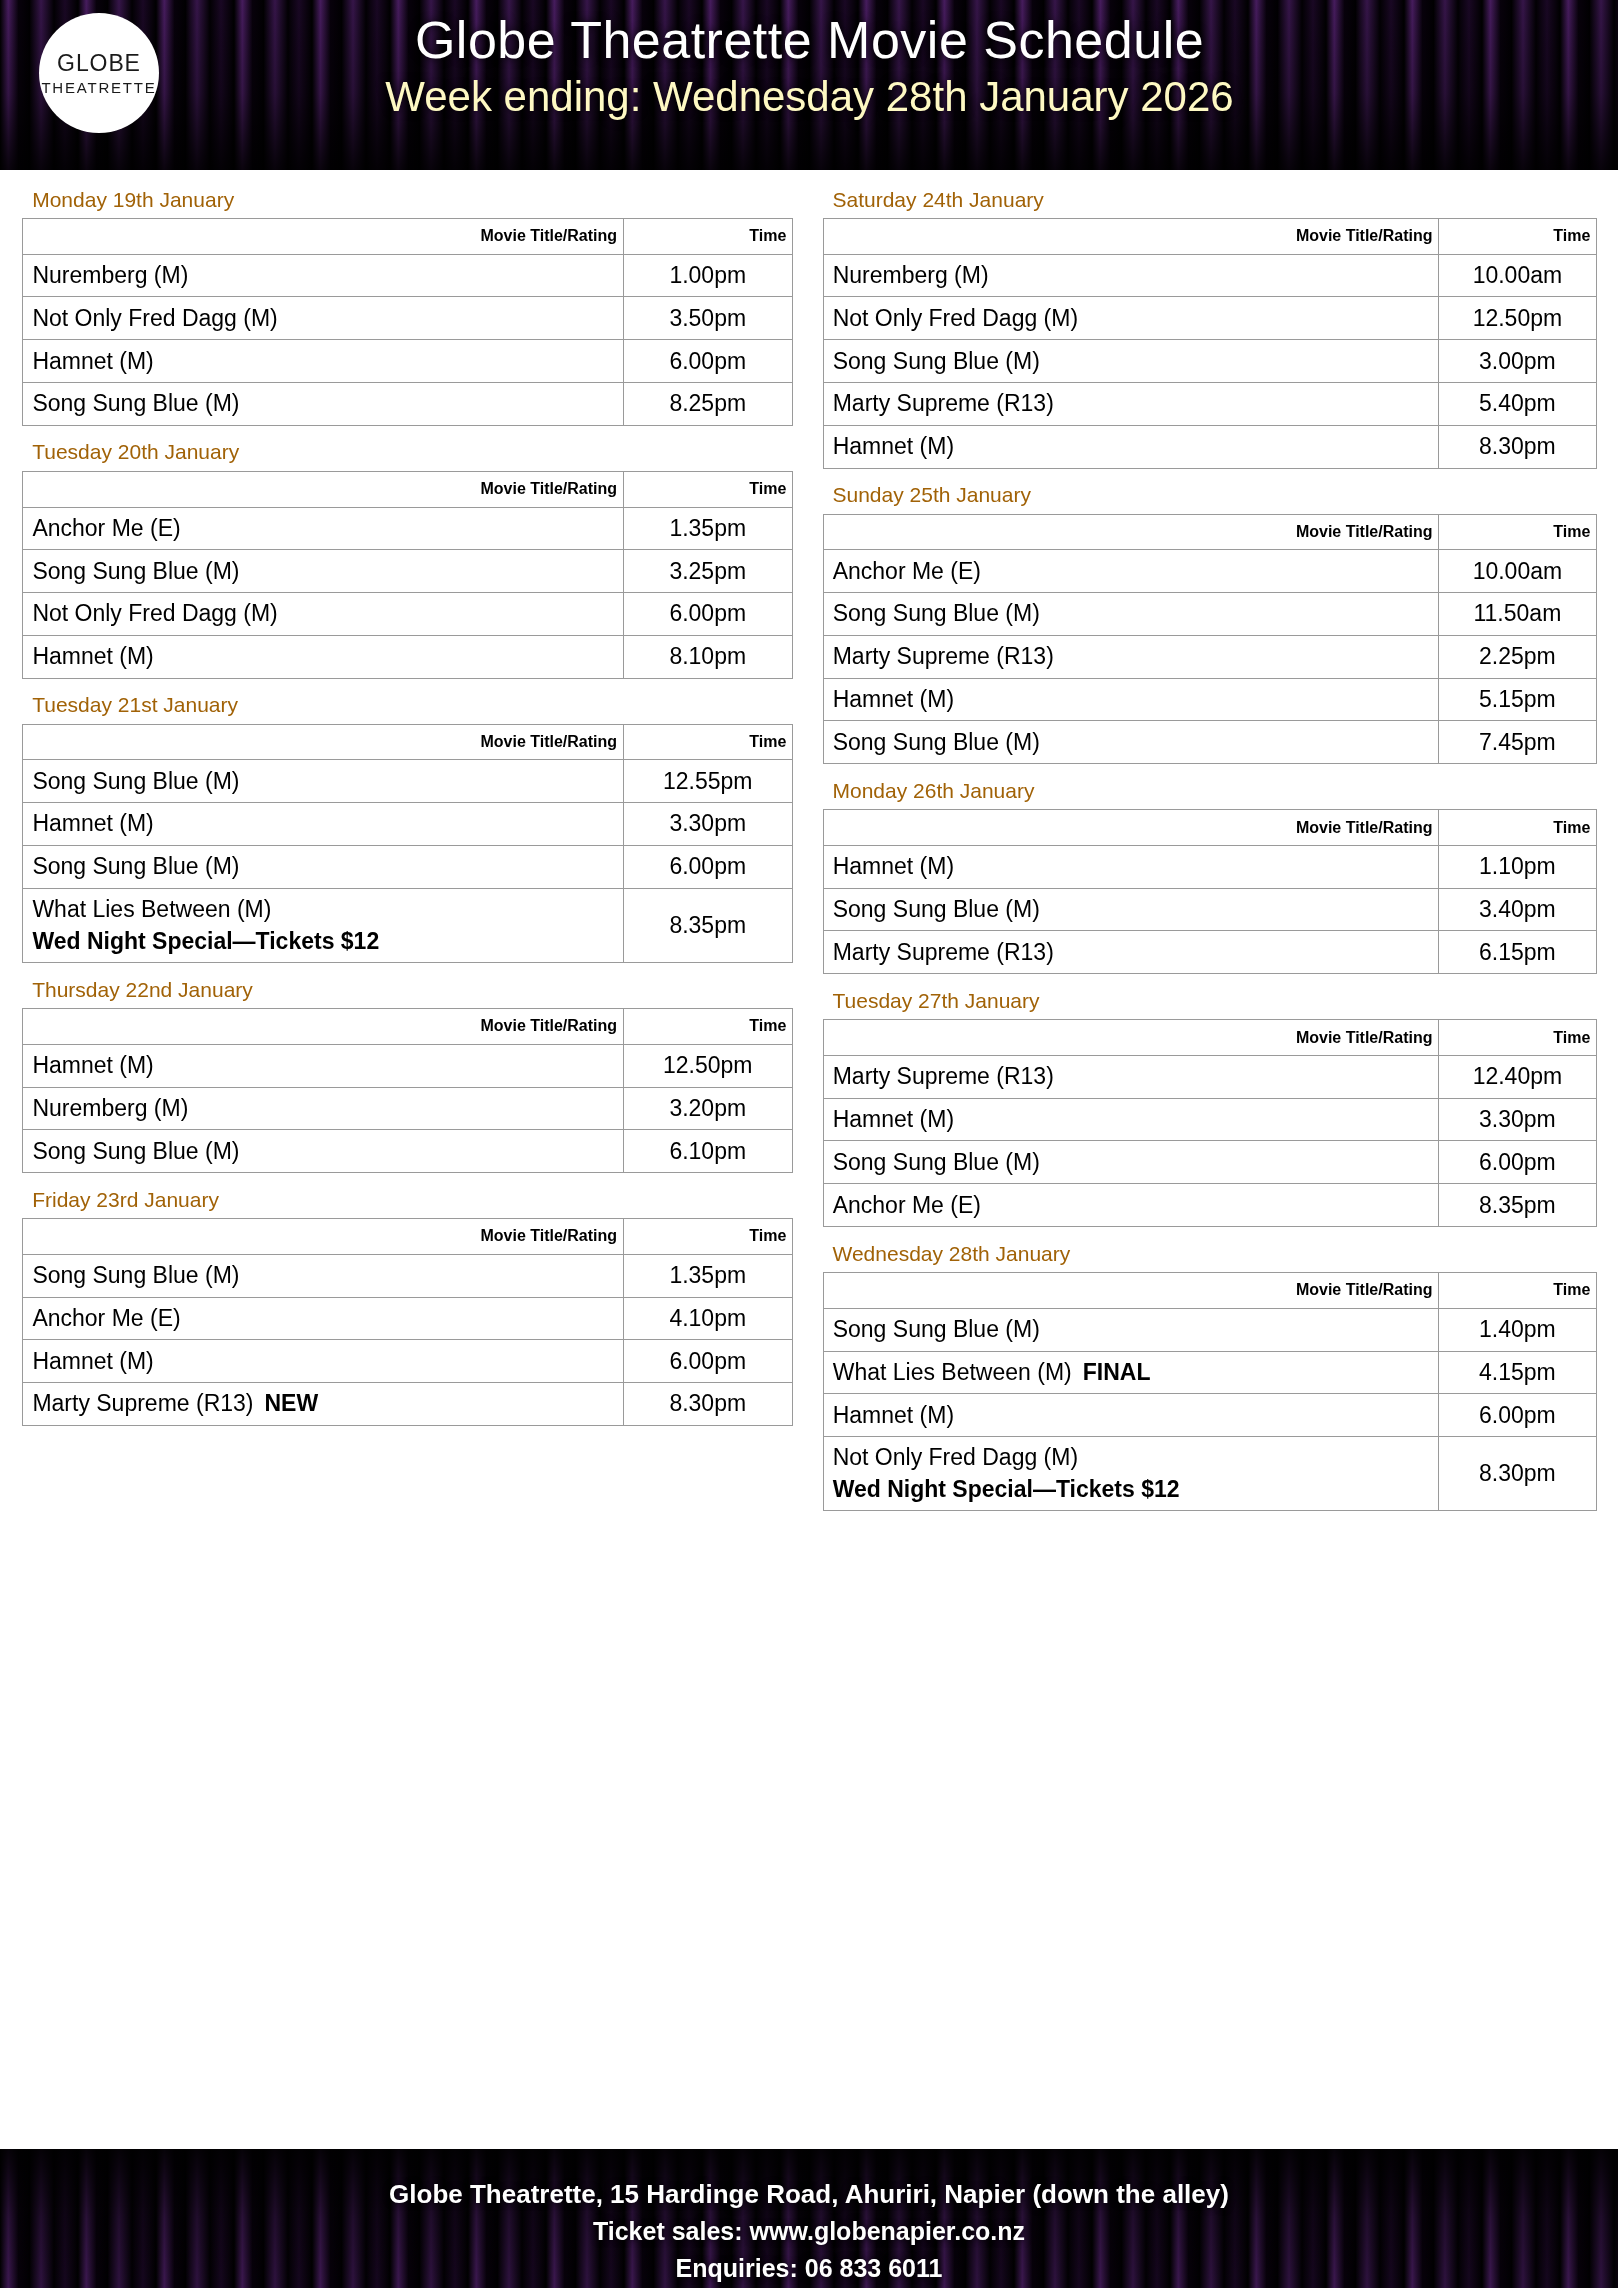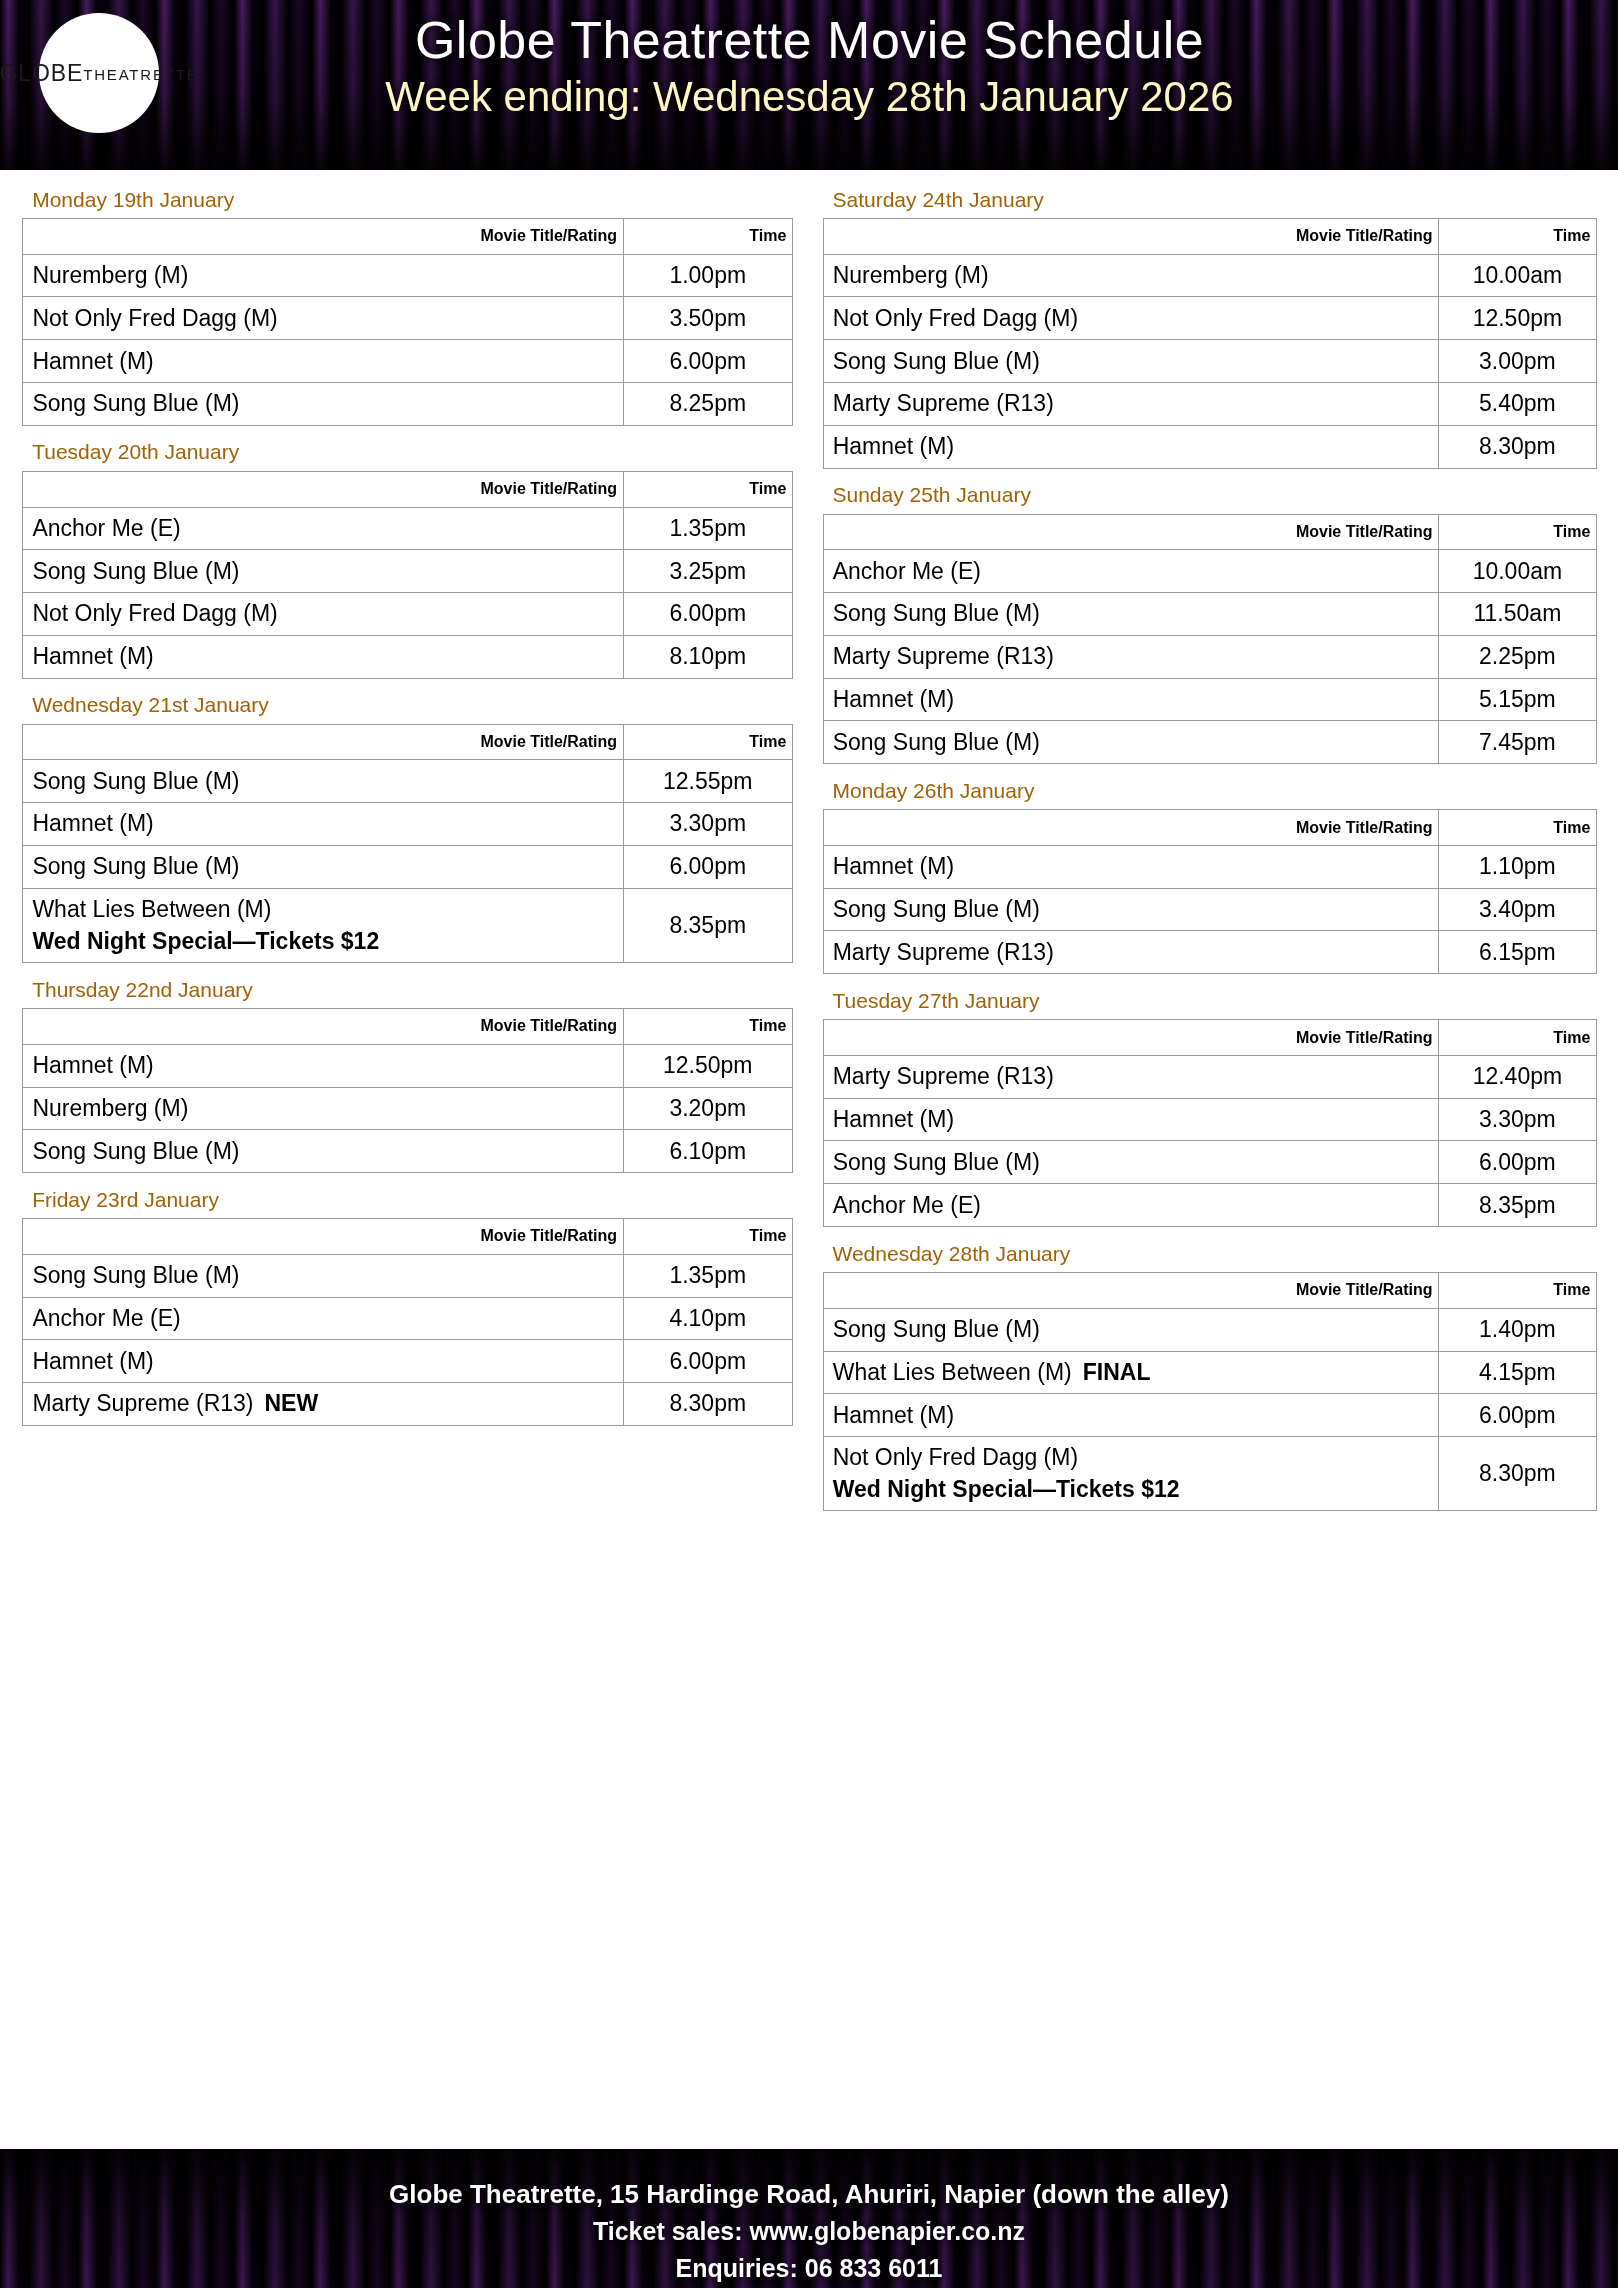--- a/index.html
+++ b/index.html
@@ -63,21 +63,21 @@
   }
   .logo {
     position: absolute;
     top: 13px;
     left: 39px;
     width: 120px;
     height: 120px;
     border-radius: 50%;
     background: #ffffff;
     display: flex;
-    flex-direction: row;
+    flex-direction: column;
     align-items: center;
     justify-content: center;
   }
   .logo-main {
     font-size: 23px;
     letter-spacing: 0.9px;
     color: #1a1a1a;
     font-weight: 400;
   }
   .logo-sub {
@@ -261,21 +261,21 @@
               <td class="time">6.00pm</td>
             </tr>
             <tr>
               <td class="title"><span>Hamnet (M)</span></td>
               <td class="time">8.10pm</td>
             </tr>
           </tbody>
         </table>
       </div>
       <div class="day-block">
-        <div class="day-title">Wednesday 21st January</div>
+        <div class="day-title">Tuesday 21st January</div>
         <table class="sched">
           <colgroup>
             <col class="c-title">
             <col class="c-time">
           </colgroup>
           <thead>
             <tr>
               <th>Movie Title/Rating</th>
               <th>Time</th>
             </tr>

